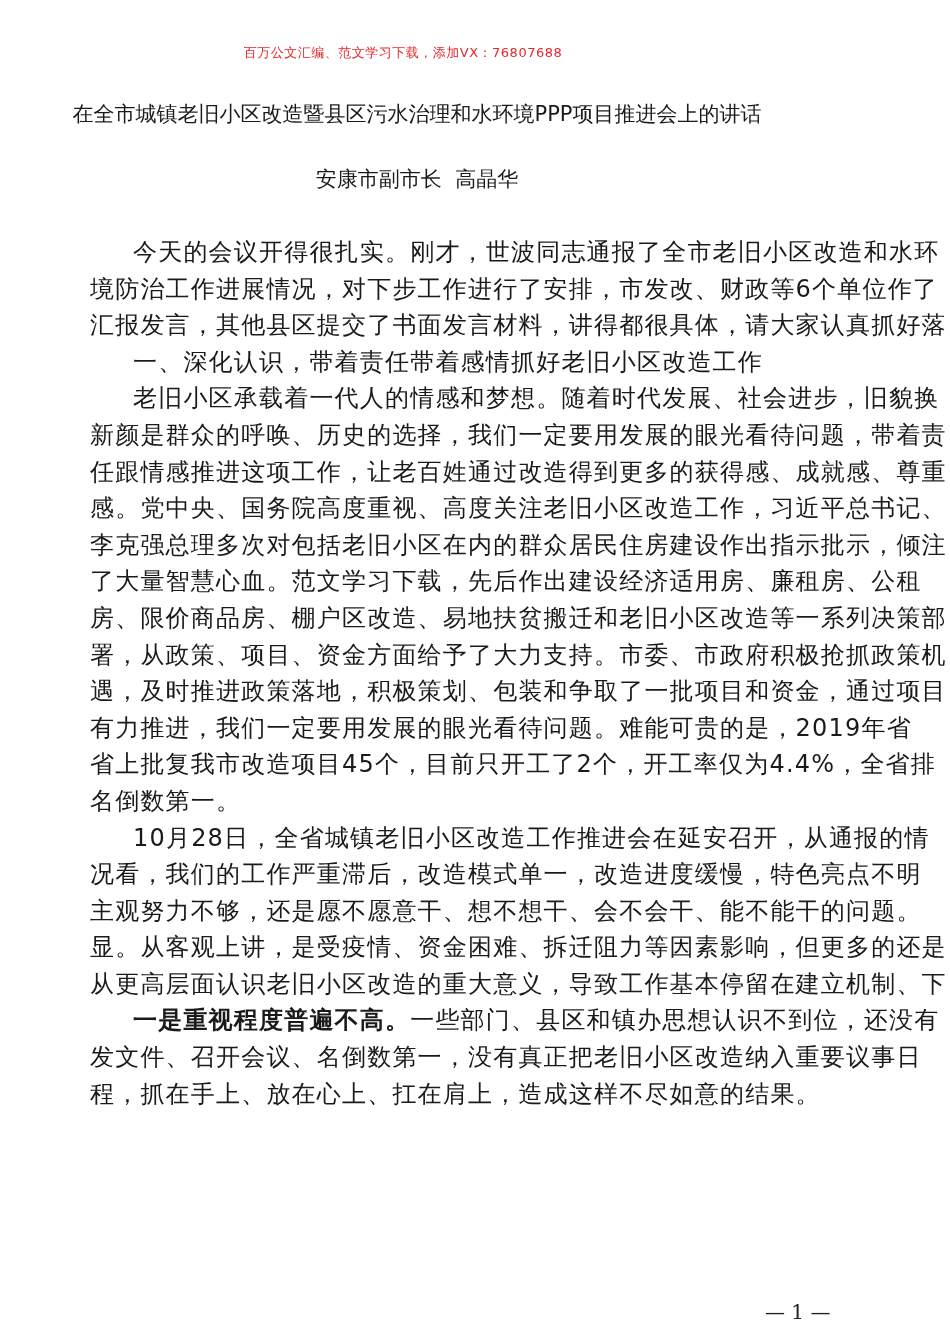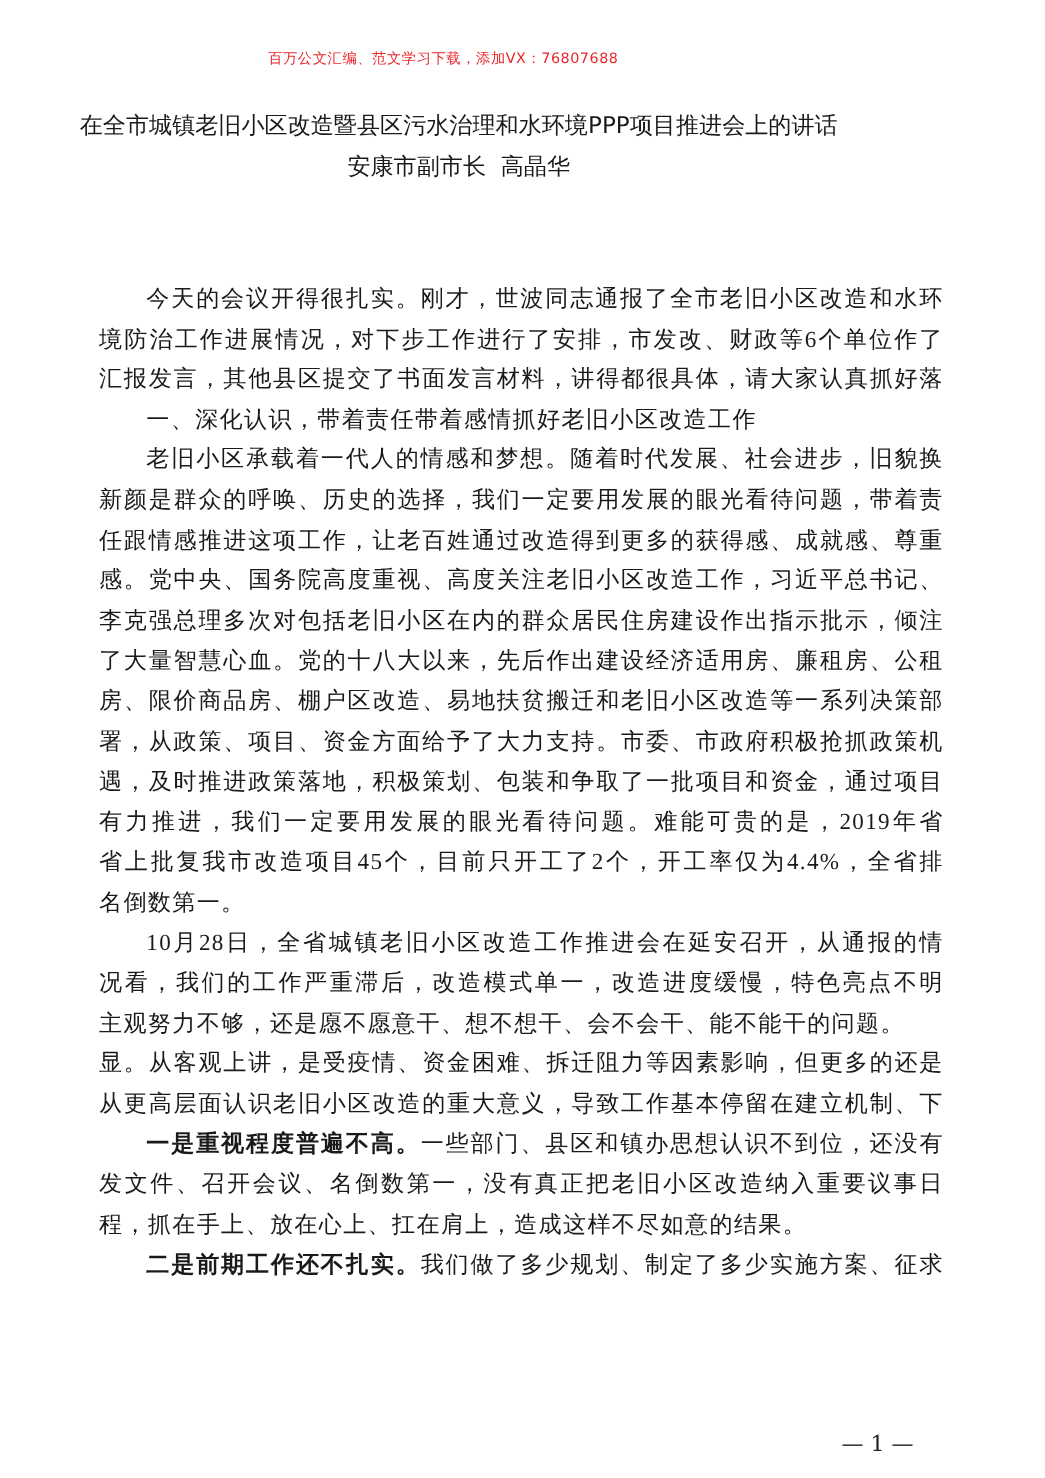--- a/index.html
+++ b/index.html
@@ -3,58 +3,58 @@
 <meta charset="utf-8">
 <style>
   html, body { margin: 0; padding: 0; background: #ffffff; }
   body { width: 950px; height: 1344px; position: relative; overflow: hidden;
          font-family: "DejaVu Sans", "Liberation Sans", sans-serif; color: #1a1a1a; }
   .watermark { position: absolute; top: 44px; left: 0; width: 774px; text-align: center;
                color: #e8262a; font-size: 13px; letter-spacing: 0.5px; margin-left: 16px; }
   .title-block { position: absolute; top: 96px; left: 0; width: 834px; text-align: center;
                  font-size: 21px; line-height: 37px; color: #1a1a1a; }
   .title-block div { white-space: nowrap; }
-  .body { position: absolute; top: 253px; left: 90px; width: 768px;
-          font-size: 21px; line-height: 36.6px; text-align: justify; letter-spacing: 1.2px; font-family: Liberation Serif, serif; }
+  .body { position: absolute; top: 234px; left: 90px; width: 768px;
+          font-size: 24px; line-height: 36.6px; text-align: justify; letter-spacing: 1.2px; }
   .body .line { display: block; white-space: nowrap; text-indent: 0; text-align-last: justify; text-align: justify; }
   .body .line.first { padding-left: 43px; }
   .body .line.last { text-align-last: left; }
   .body b { font-weight: bold; }
   .page-num { position: absolute; top: 1300px; left: 765px; font-family: "DejaVu Serif", serif;
               font-size: 20px; color: #222; white-space: nowrap; }
 </style>
 </head>
 <body>
 
 <div class="watermark">百万公文汇编、范文学习下载，添加VX：76807688</div>
 
 <div class="title-block">
   <div>在全市城镇老旧小区改造暨县区污水治理和水环境PPP项目推进会上的讲话</div>
-  <div style="white-space:pre;">安康市副市长  高晶华</div>
+  <div style="white-space:pre;margin-top:28px;">安康市副市长  高晶华</div>
 </div>
 
 <div class="body">
 
   <div>
     <span class="line first">今天的会议开得很扎实。刚才，世波同志通报了全市老旧小区改造和水环</span>
     <span class="line">境防治工作进展情况，对下步工作进行了安排，市发改、财政等6个单位作了</span>
     <span class="line">汇报发言，其他县区提交了书面发言材料，讲得都很具体，请大家认真抓好落</span>
   </div>
 
   <div>
     <span class="line first last">一、深化认识，带着责任带着感情抓好老旧小区改造工作</span>
   </div>
 
   <div>
     <span class="line first">老旧小区承载着一代人的情感和梦想。随着时代发展、社会进步，旧貌换</span>
     <span class="line">新颜是群众的呼唤、历史的选择，我们一定要用发展的眼光看待问题，带着责</span>
     <span class="line">任跟情感推进这项工作，让老百姓通过改造得到更多的获得感、成就感、尊重</span>
     <span class="line">感。党中央、国务院高度重视、高度关注老旧小区改造工作，习近平总书记、</span>
     <span class="line">李克强总理多次对包括老旧小区在内的群众居民住房建设作出指示批示，倾注</span>
-    <span class="line">了大量智慧心血。党的十八大以来，先后作出建设经济适用房、廉租房、公租</span>
+    <span class="line">了大量智慧心血。范文学习下载，先后作出建设经济适用房、廉租房、公租</span>
     <span class="line">房、限价商品房、棚户区改造、易地扶贫搬迁和老旧小区改造等一系列决策部</span>
     <span class="line">署，从政策、项目、资金方面给予了大力支持。市委、市政府积极抢抓政策机</span>
     <span class="line">遇，及时推进政策落地，积极策划、包装和争取了一批项目和资金，通过项目</span>
     <span class="line">有力推进，我们一定要用发展的眼光看待问题。难能可贵的是，2019年省</span>
     <span class="line">省上批复我市改造项目45个，目前只开工了2个，开工率仅为4.4%，全省排</span>
     <span class="line last">名倒数第一。</span>
   </div>
 
   <div>
     <span class="line first">10月28日，全省城镇老旧小区改造工作推进会在延安召开，从通报的情</span>
@@ -63,18 +63,15 @@
     <span class="line">显。从客观上讲，是受疫情、资金困难、拆迁阻力等因素影响，但更多的还是</span>
   </div>
 
   <div>
     <span class="line">从更高层面认识老旧小区改造的重大意义，导致工作基本停留在建立机制、下</span>
     <span class="line first"><b>一是重视程度普遍不高。</b><span>一些部门、县区和镇办思想认识不到位，还没有</span></span>
     <span class="line">发文件、召开会议、名倒数第一，没有真正把老旧小区改造纳入重要议事日</span>
     <span class="line last">程，抓在手上、放在心上、扛在肩上，造成这样不尽如意的结果。</span>
   </div>
 
-  <div>
-    <span class="line first"><b>二是前期工作还不扎实。</b><span>我们做了多少规划、制定了多少实施方案、征求</span></span>
-  </div>
 </div>
 
 <div class="page-num">— 1 —</div>
 
 </body></html>

